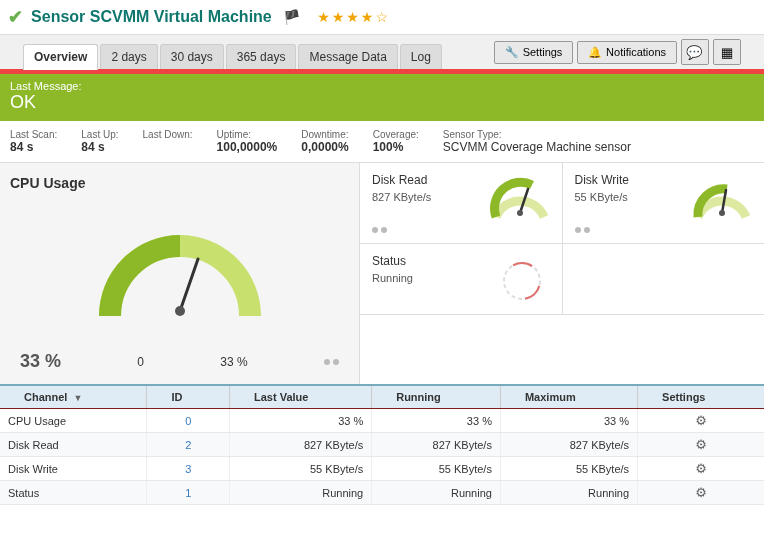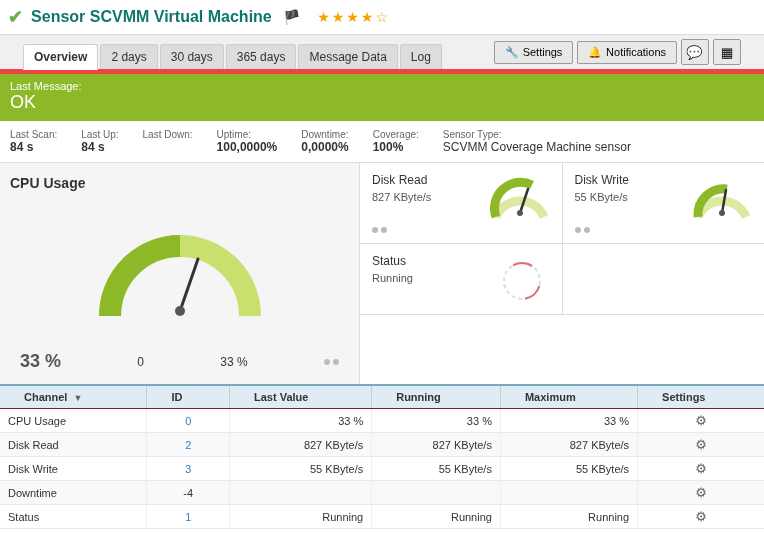--- a/index.html
+++ b/index.html
@@ -307,28 +307,20 @@
     </tr>
       <tr>
       <td>Disk Write</td>
       <td class="td-center" style="color:#3a7abf; cursor:pointer;">3</td>
       <td class="td-right">55 KByte/s</td>
       <td class="td-right">55 KByte/s</td>
       <td class="td-right">55 KByte/s</td>
       <td class="td-center"><span class="gear-icon" style="cursor:pointer;">⚙</span></td>
     </tr>
       <tr>
-      <td>Downtime</td>
-      <td class="td-center" style="color:#333; cursor:pointer;">-4</td>
-      <td class="td-right"></td>
-      <td class="td-right"></td>
-      <td class="td-right"></td>
-      <td class="td-center"><span class="gear-icon" style="cursor:pointer;">⚙</span></td>
-    </tr>
-      <tr>
       <td>Status</td>
       <td class="td-center" style="color:#3a7abf; cursor:pointer;">1</td>
       <td class="td-right">Running</td>
       <td class="td-right">Running</td>
       <td class="td-right">Running</td>
       <td class="td-center"><span class="gear-icon" style="cursor:pointer;">⚙</span></td>
     </tr>
     </tbody>
 </table>
 

